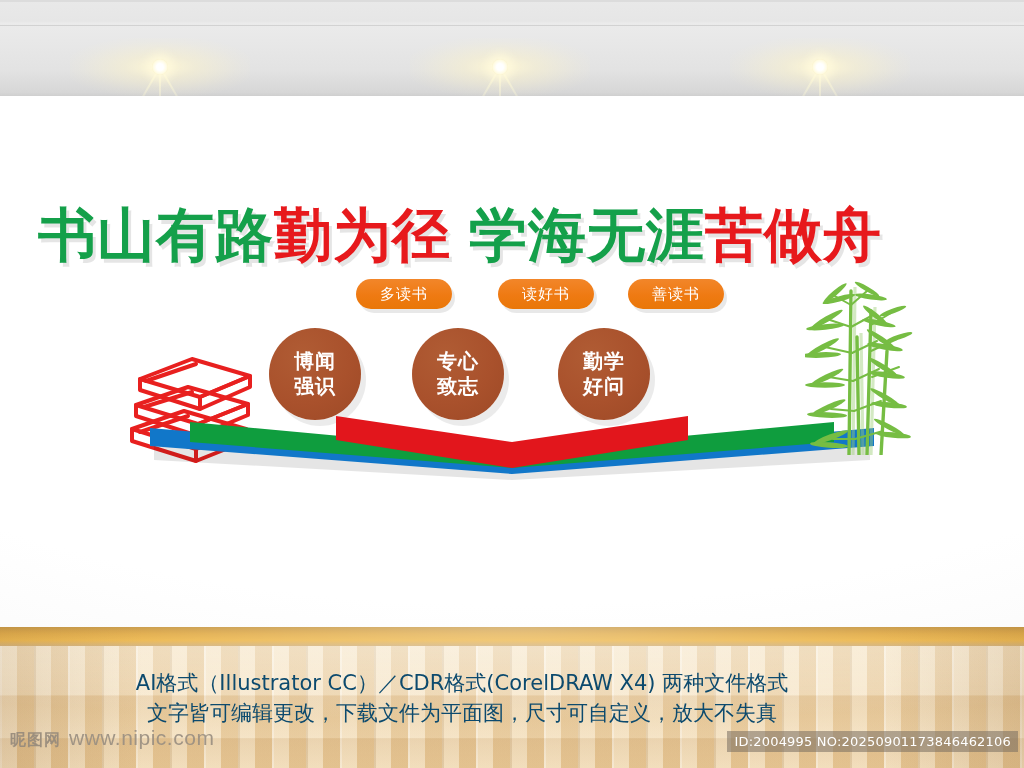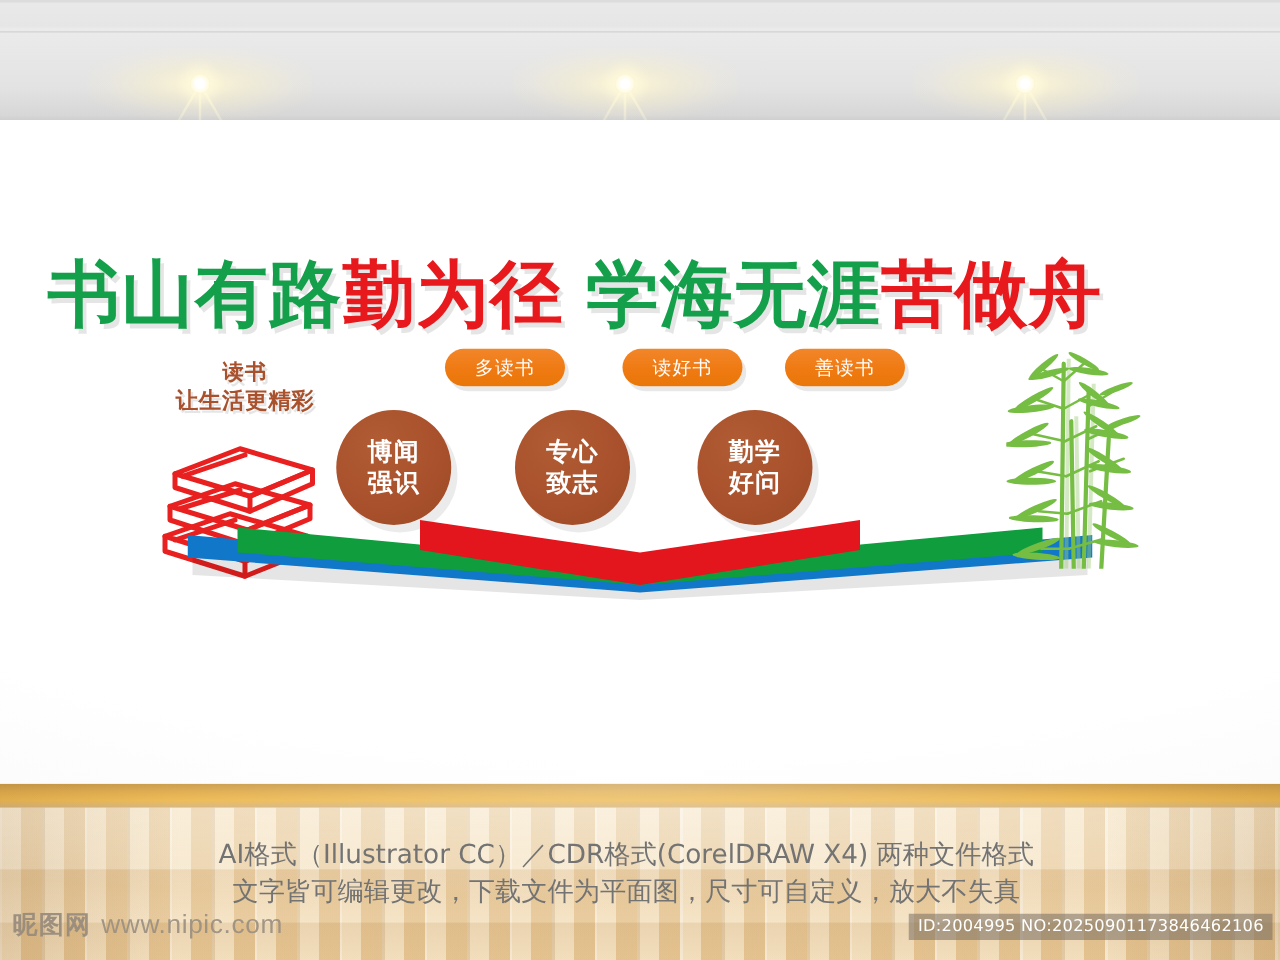--- a/index.html
+++ b/index.html
@@ -142,34 +142,33 @@
   
   .ribbons { position: absolute; left: 150px; top: 408px; width: 724px; height: 72px; }
   .ribbons svg { display: block; }
 
   
   .bamboo { position: absolute; left: 805px; top: 277px; width: 112px; height: 178px; }
 
   
   .footer-text {
     position: absolute; left: 0; top: 668px; width: 924px; text-align: center;
-    color: #737373;
+    color: #0c4a6e;
     font-family: "DejaVu Sans","Liberation Sans",sans-serif;
-    margin-left: 39px;
   }
   .footer-text .f1 { font-size: 21px; line-height: 30px; }
   .footer-text .f2 { font-size: 21px; line-height: 30px; }
 
   .watermark {
     position: absolute; left: 10px; top: 726px;
     display: flex; align-items: baseline; gap: 8px;
     color: #9a8f80; opacity: .92;
   }
   .watermark .wm-cn {
-    font-size: 20px; font-weight: bold; letter-spacing: 1px;
+    font-size: 16px; font-weight: bold; letter-spacing: 1px;
     color: #978b7c;
     font-family: "DejaVu Sans","Liberation Sans",sans-serif;
   }
   .watermark .wm-url { font-size: 21px; letter-spacing: .5px; color: #9b9082; text-align: center; }
 
   .id-badge {
     position: absolute; right: 6px; top: 731px;
     background: rgba(120,110,96,.55); color: #ffffff;
     font-size: 13px; line-height: 19px; padding: 1px 7px;
     letter-spacing: .2px;
@@ -209,24 +208,20 @@
       <div class="bulb"></div>
     </div>
   </div>
 
   <div class="wall"></div>
 
   <div class="headline">
     <span class="seg" style="color:#14a04a">书山有路</span><span class="seg" style="color:#e7191c">勤为径</span><span class="gap"></span><span class="seg" style="color:#14a04a">学海无涯</span><span class="seg" style="color:#e7191c">苦做舟</span>
   </div>
 
-  <div class="left-slogan">
-    <div class="l1">读书</div>
-    <div class="l2">让生活更精彩</div>
-  </div>
 
   <div class="books">
     <svg viewBox="0 0 150 120" width="150" height="120">
       <g fill="none" stroke="#e8201f" stroke-width="4" stroke-linejoin="round" stroke-linecap="round">
 
         <path d="M22 34 L74 14 L132 31 L82 52 Z"></path>
         <path d="M22 34 L22 45 L82 64 L82 52"></path>
         <path d="M82 52 L132 31 L132 42 L82 64"></path>
         <path d="M28 36 L78 19"></path>
 

